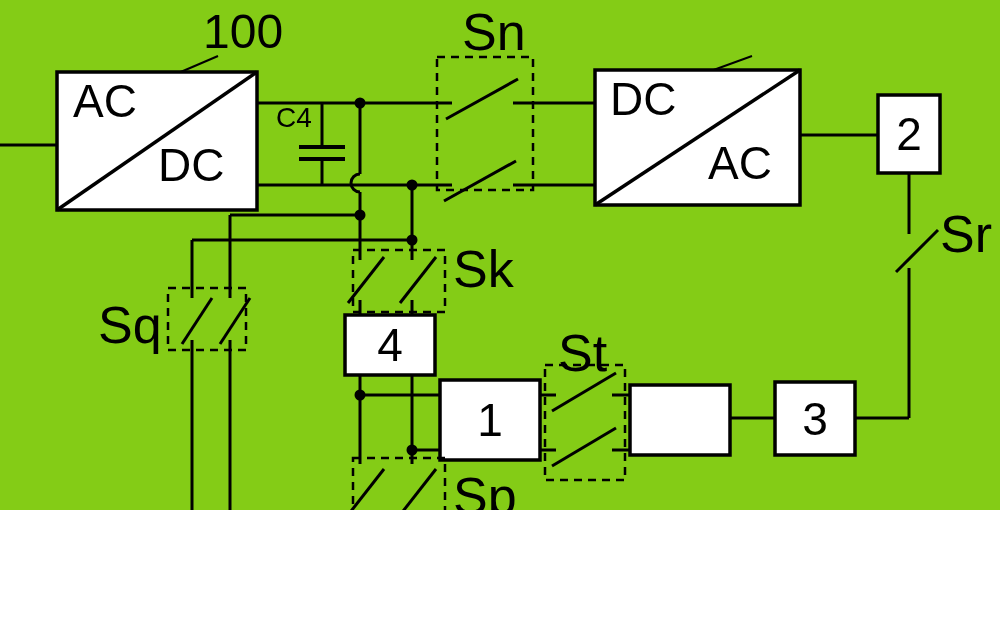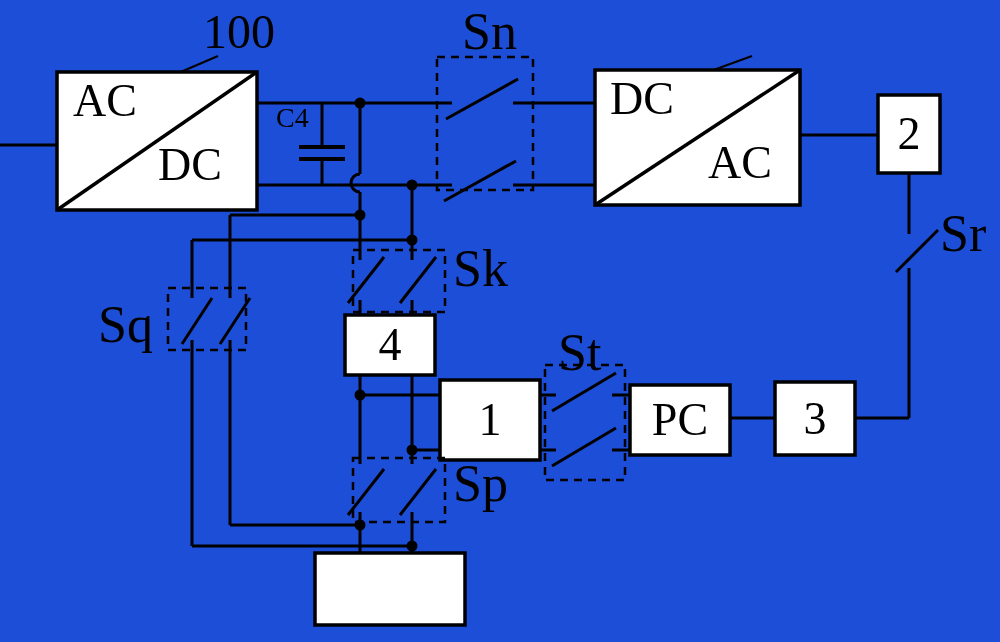--- a/index.html
+++ b/index.html
@@ -1,22 +1,22 @@
 <!DOCTYPE html>
 <html><head>
 <meta charset="utf-8">
 <style>
   * { margin:0; padding:0; box-sizing:border-box; }
   html,body { background:#ffffff; }
   .stage {
     position:relative;
-    width:1000px; height:642px;
-    background:#1d4ed8;
+    width:1000px; height:510px;
+    background:#84cc16;
     color:#000;
-    font-family:Liberation Serif, serif;
+    font-family:Liberation Sans, sans-serif;
     overflow:hidden;
   }
   .stage svg { position:absolute; left:0; top:0; }
   .lbl {
     position:absolute;
     line-height:1;
     white-space:nowrap;
     color:#000;
   }
   .ref    { font-size:48px; }
@@ -141,29 +141,28 @@
       <circle cx="412" cy="546" r="5.5"></circle>
     </g>
   </svg>
 
   <div class="lbl ref" style="left:203px; top:8px;">100</div>
 
   <div class="lbl swlbl" style="left:462px; top:6px;">Sn</div>
   <div class="lbl swlbl" style="left:453px; top:243px;">Sk</div>
   <div class="lbl swlbl" style="left:98px;  top:299px;">Sq</div>
   <div class="lbl swlbl" style="left:558px; top:327px;">St</div>
-  <div class="lbl swlbl" style="left:453px; top:458px;">Sp</div>
+  <div class="lbl swlbl" style="left:453px; top:470px;">Sp</div>
   <div class="lbl swlbl" style="left:940px; top:208px;">Sr</div>
 
   <div class="lbl c4lbl" style="left:276px; top:104px;text-align:right;">C4</div>
 
   <div class="lbl blk" style="left:73px;  top:78px;">AC</div>
   <div class="lbl blk" style="left:158px; top:142px;">DC</div>
   <div class="lbl blk" style="left:610px; top:76px;">DC</div>
   <div class="lbl blk" style="left:708px; top:140px;">AC</div>
 
   <div class="centered blk" style="left:878px; top:95px;  width:62px;  height:78px;">2</div>
   <div class="centered blk" style="left:345px; top:315px; width:90px;  height:60px;">4</div>
   <div class="centered blk" style="left:440px; top:380px; width:100px; height:80px;">1</div>
-  <div class="centered blk" style="left:630px; top:385px; width:100px; height:70px;">PC</div>
   <div class="centered blk" style="left:775px; top:382px; width:80px;  height:73px;">3</div>
 
 </div>
 
 </body></html>

